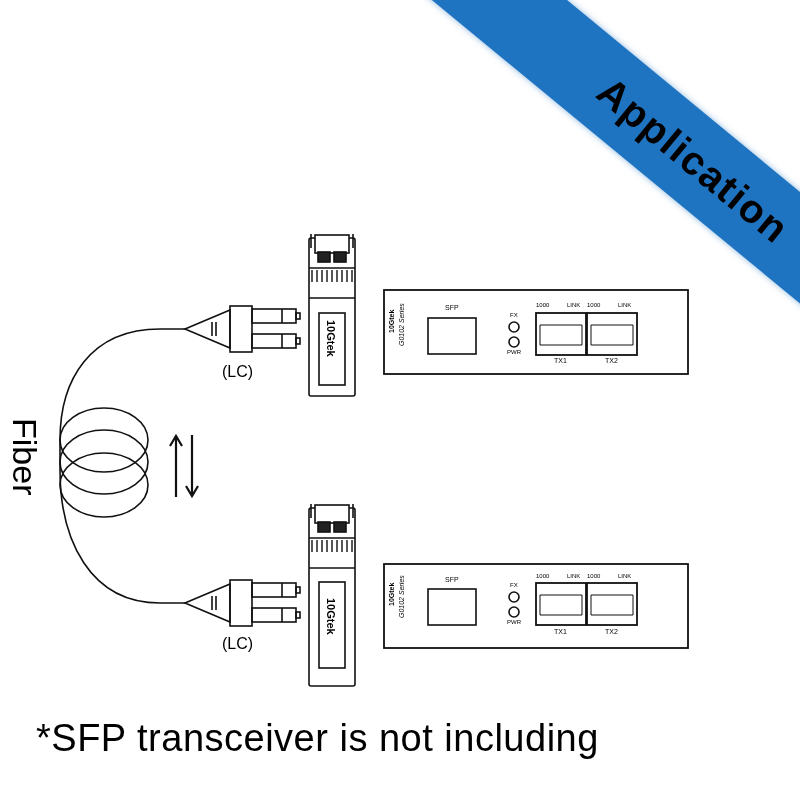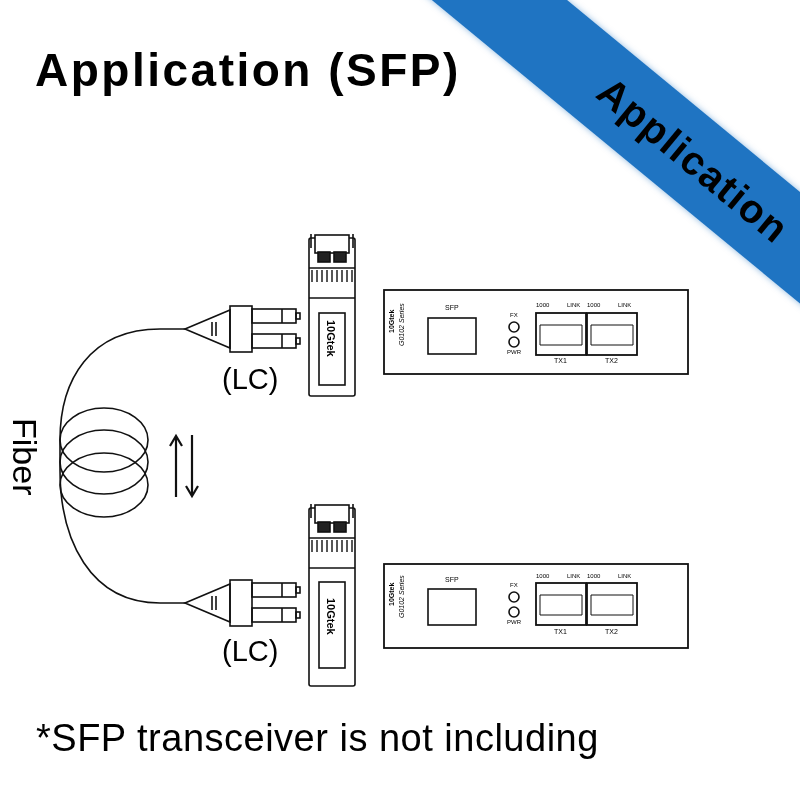--- a/index.html
+++ b/index.html
@@ -2,29 +2,28 @@
 <html><head>
 <meta charset="utf-8">
 <style>
   html, body { margin:0; padding:0; }
   body { width:800px; height:800px; background:#ffffff; position:relative; overflow:hidden; font-family:"Liberation Sans", sans-serif; color:#000; }
   .title { position:absolute; left:35px; top:42px; font-weight:bold; font-size:46px; line-height:57px; letter-spacing:2.5px; }
   .ribbon { position:absolute; left:470px; top:-80px; width:520px; height:86px; background:#1f74c2; transform-origin:0 0; transform:rotate(39.5deg); box-shadow:0 0 6px rgba(31,116,194,0.5); display:flex; align-items:center; justify-content:center; }
   .ribbon span { font-weight:bold; font-size:40px; letter-spacing:1.5px; color:#000; margin-left:130px; }
   .footnote { position:absolute; left:36px; top:717px; font-size:38px; letter-spacing:0.5px; }
   .fiber-label { position:absolute; left:12px; top:418px; font-size:34px; transform-origin:0 0; transform:translate(32px,0) rotate(90deg); }
-  .lc-label { position:absolute; font-size:29px; }
+  .lc-label { position:absolute; font-size:16px; }
   svg.diagram { position:absolute; left:0; top:0; }
   .box-text { font-family:"Liberation Sans", sans-serif; }
 </style>
 </head>
 <body>
 
 <div class="title">
-  <div>Application (SFP)</div>
 </div>
 
 <div class="ribbon">
   <span>Application</span>
 </div>
 
 <svg class="diagram" width="800" height="800" viewBox="0 0 800 800" fill="none" stroke="#111" stroke-width="1.6">
 
   <g>
     <path d="M185 329 L160 329 C90 329 60 380 60 440 L60 470 C60 540 90 603 160 603 L185 603"></path>

